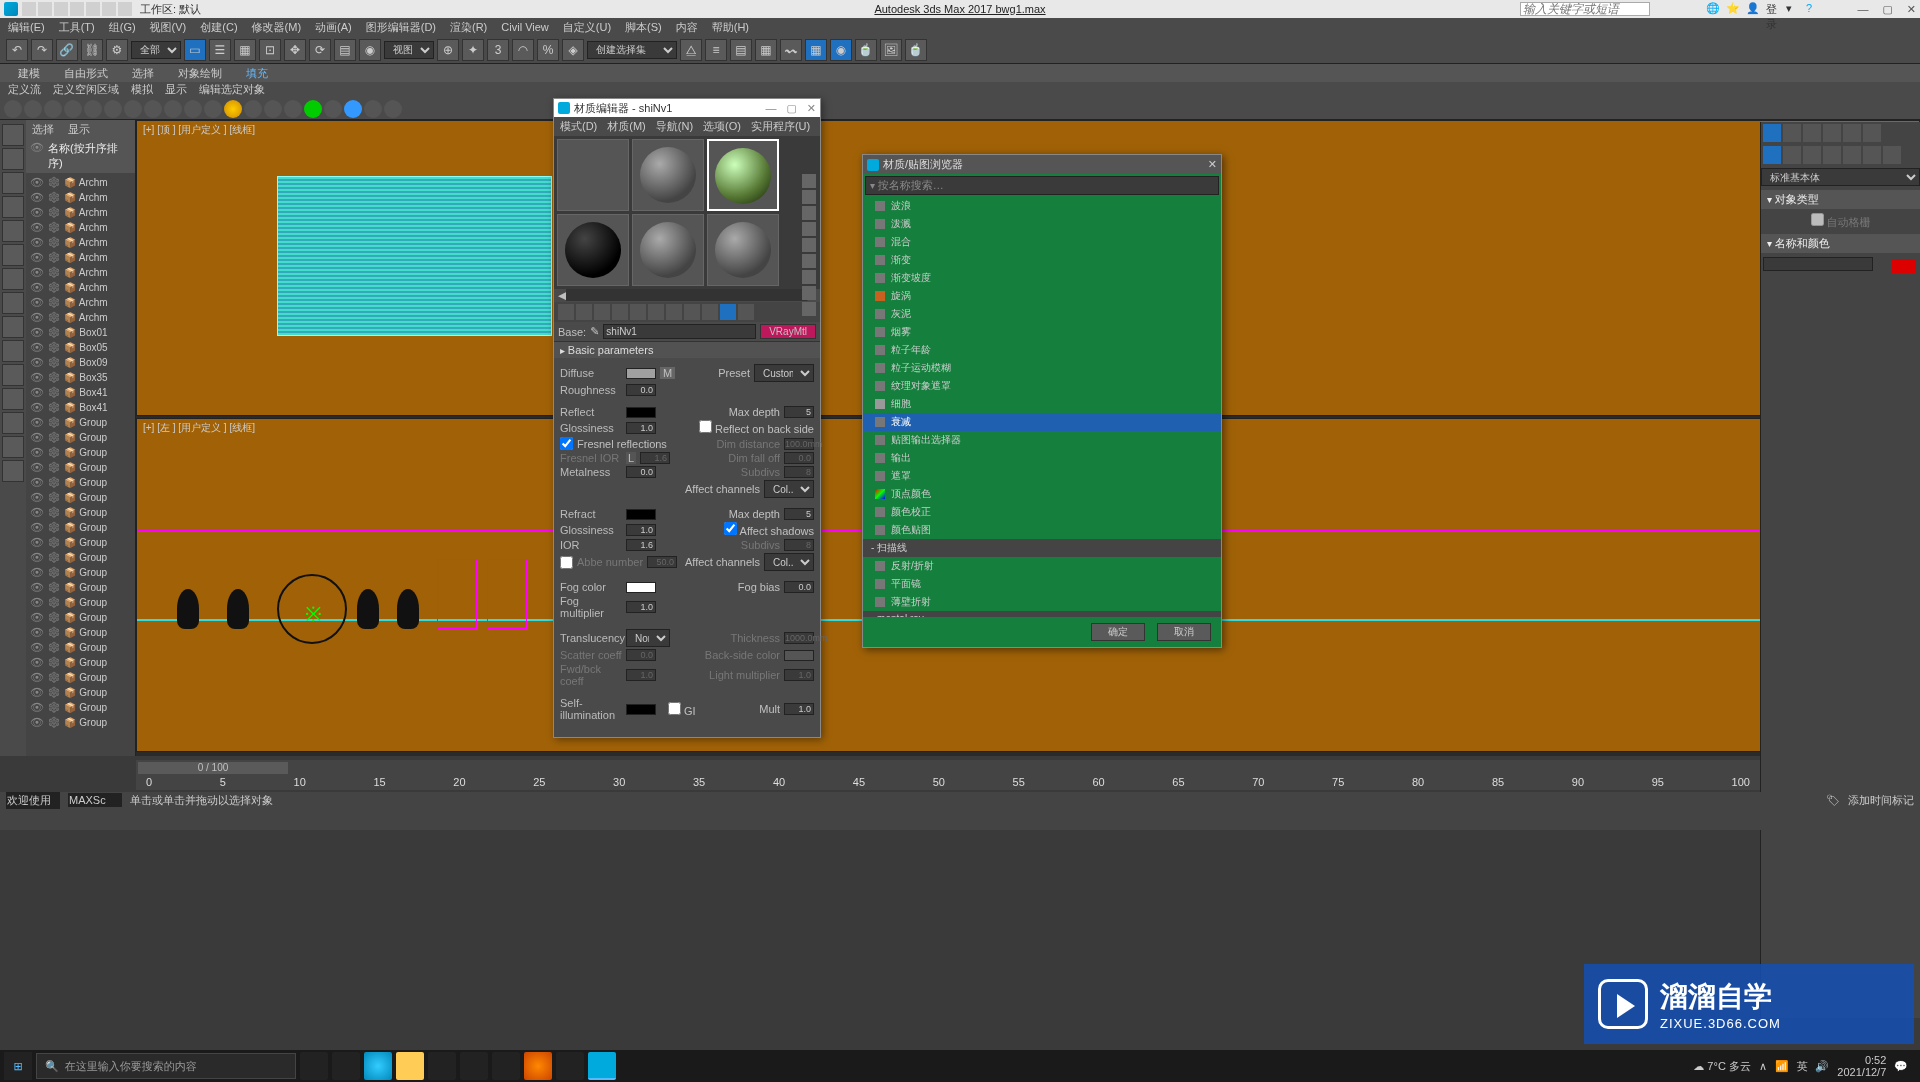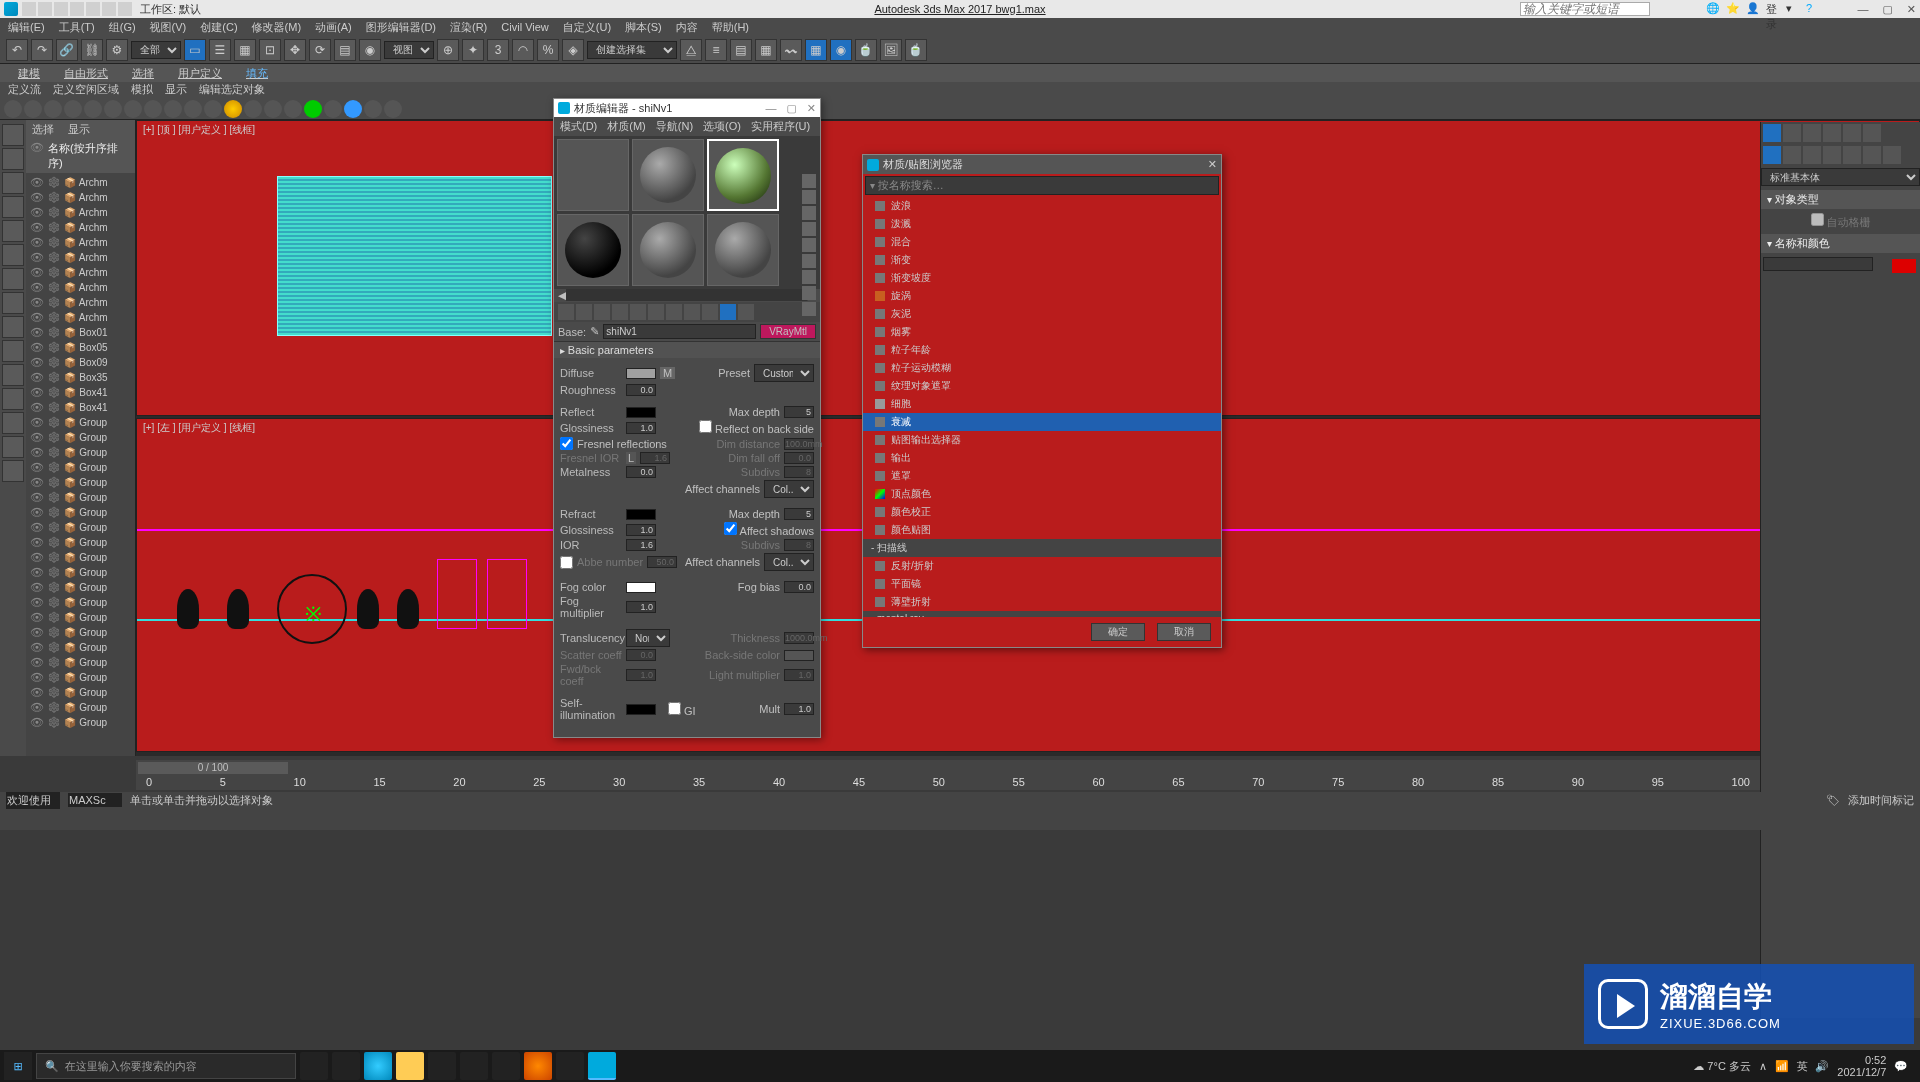--- a/index.html
+++ b/index.html
@@ -21,21 +21,21 @@
 .menubar { background: #4a4a4a; height: 18px; display: flex; align-items: center; padding: 0 8px; gap: 14px; color: #ccc; }
 .menubar span { cursor: pointer; }
 
 
 .maintoolbar { background: #4a4a4a; height: 28px; display: flex; align-items: center; gap: 3px; padding: 0 6px; border-bottom: 1px solid #222; }
 .tbtn { width: 22px; height: 22px; background: #5a5a5a; border: 1px solid #333; display: inline-flex; align-items: center; justify-content: center; color: #ccc; font-size: 12px; }
 .tbtn.sel { background: #2070c0; }
 .dropdown-sm { background: #3a3a3a; border: 1px solid #222; color: #ccc; padding: 1px 4px; height: 18px; font-size: 10px; }
 
 
-.ribbon { background: #555; height: 18px; display: flex; align-items: center; gap: 24px; padding: 0 18px; color: #ccc; text-decoration: underline; }
+.ribbon { background: #555; height: 18px; display: flex; align-items: center; gap: 24px; padding: 0 18px; color: #ccc; }
 .ribbon span.active { color: #6bf; }
 .ribbon2 { background: #4a4a4a; height: 16px; display: flex; gap: 12px; padding: 0 8px; color: #ccc; font-size: 10px; }
 
 
 .subtoolbar { background: #4a4a4a; height: 22px; display: flex; gap: 2px; padding: 2px 4px; border-bottom: 1px solid #222; }
 .subtoolbar .tbtn2 { width: 18px; height: 18px; background: #555; border-radius: 9px; display: inline-block; }
 
 
 .main { position: relative; height: 636px; display: flex; }
 
@@ -45,21 +45,21 @@
 
 
 .scene-exp { width: 110px; background: #444; border-right: 1px solid #222; overflow: hidden; display: flex; flex-direction: column; }
 .scene-exp .hdr { background: #555; padding: 2px 4px; color: #eee; font-size: 10px; display: flex; gap: 4px; }
 .scene-exp .eye { color: #888; }
 .scene-exp .list { flex: 1; padding: 2px; }
 .scene-exp .item { padding: 1px 2px; color: #ccc; font-size: 10px; white-space: nowrap; overflow: hidden; }
 
 
 .viewports { flex: 1; position: relative; background: #2a2a2a; }
-.vp { position: absolute; background: #b91c1c; border: 1px solid #222; }
+.vp { position: absolute; background: #a16207; border: 1px solid #222; }
 .vp-label { position: absolute; top: 2px; left: 6px; color: #ccc; font-size: 10px; }
 .vp1 { left: 0; top: 0; width: 100%; height: 296px; }
 .vp2 { left: 0; top: 298px; width: 100%; height: 334px; }
 .mesh-rect { position: absolute; left: 140px; top: 55px; width: 275px; height: 160px; background: repeating-linear-gradient(0deg,#4dc,#4dc 2px,#3ab 2px,#3ab 4px), repeating-linear-gradient(90deg,rgba(0,0,0,.2),rgba(0,0,0,.2) 2px,transparent 2px,transparent 4px); border: 1px solid #8ff; }
 .wireframe { position: absolute; left: 0; right: 0; top: 60px; height: 220px; }
 .figure { position: absolute; width: 22px; height: 40px; background: #111; border-radius: 50% 50% 8px 8px; top: 110px; }
 .circle-ornament { position: absolute; width: 70px; height: 70px; border: 2px solid #111; border-radius: 50%; top: 95px; left: 140px; }
 
 
 .cmdpanel { width: 160px; background: #444; border-left: 1px solid #222; position: absolute; right: 0; top: 122px; bottom: 64px; }
@@ -98,21 +98,21 @@
 .param-row { display: flex; align-items: center; gap: 4px; margin: 2px 0; }
 .param-row .plabel { width: 62px; color: #bbb; }
 .swatch { width: 30px; height: 11px; border: 1px solid #222; }
 .swatch.black { background: #000; }
 .swatch.white { background: #fff; }
 .swatch.gray { background: #a0a0a0; }
 .spinner { width: 30px; height: 12px; background: #3a3a3a; border: 1px solid #222; color: #ccc; text-align: right; padding-right: 2px; font-size: 9px; line-height: 11px; }
 .spinner.dis { color: #666; }
 
 
-.mat-browser { position: absolute; left: 862px; top: 154px; width: 360px; height: 494px; background: #b91c1c; border: 1px solid #888; z-index: 60; box-shadow: 2px 2px 8px rgba(0,0,0,.5); }
+.mat-browser { position: absolute; left: 862px; top: 154px; width: 360px; height: 494px; background: #15803d; border: 1px solid #888; z-index: 60; box-shadow: 2px 2px 8px rgba(0,0,0,.5); }
 .mb-title { background: #555; display: flex; align-items: center; padding: 2px 4px; color: #ddd; }
 .mb-title .close { margin-left: auto; color: #ccc; cursor: pointer; }
 .mb-search { background: #3a3a3a; border: 1px solid #222; color: #888; padding: 1px 4px; margin: 2px; font-size: 10px; }
 .mb-list { overflow: auto; height: 420px; }
 .mb-cat { background: #444; padding: 2px 8px; color: #ccc; font-size: 10px; }
 .mb-item { padding: 2px 12px; color: #ccc; font-size: 10px; display: flex; align-items: center; gap: 6px; }
 .mb-item .ico { width: 10px; height: 10px; background: #777; }
 .mb-item.sel { background: #2060b0; color: #fff; }
 .mb-btns { position: absolute; bottom: 6px; right: 10px; display: flex; gap: 12px; }
 .mb-btns button { width: 54px; height: 18px; background: #5a5a5a; border: 1px solid #333; color: #ccc; font-size: 10px; }
@@ -224,21 +224,21 @@
   <span class="tbtn sel">◉</span>
   <span class="tbtn">🍵</span>
   <span class="tbtn">🖼</span>
   <span class="tbtn">🍵</span>
 </div>
 
 <div class="ribbon">
   <span>建模</span>
   <span>自由形式</span>
   <span>选择</span>
-  <span>用户定义</span>
+  <span>对象绘制</span>
   <span class="active">填充</span>
 </div>
 <div class="ribbon2">
   <span>定义流</span>
   <span>定义空闲区域</span>
   <span>模拟</span>
   <span>显示</span>
   <span>编辑选定对象</span>
 </div>
 

